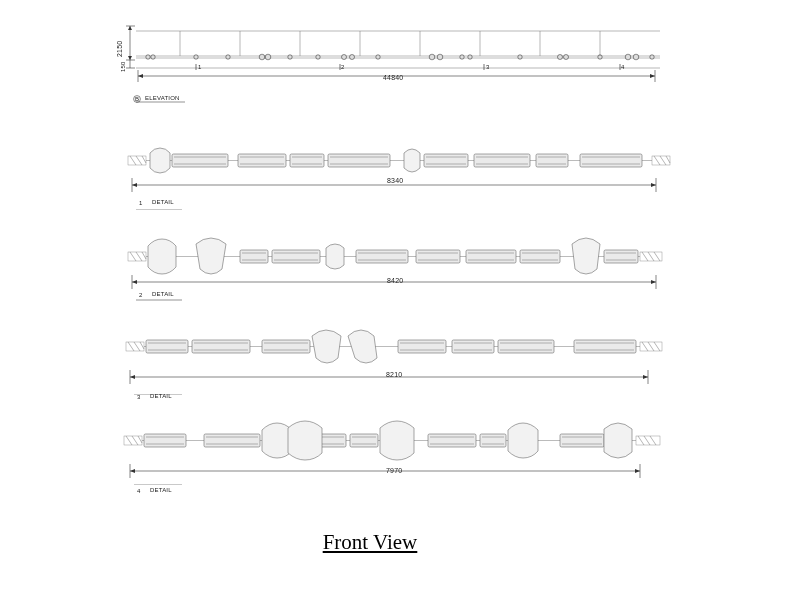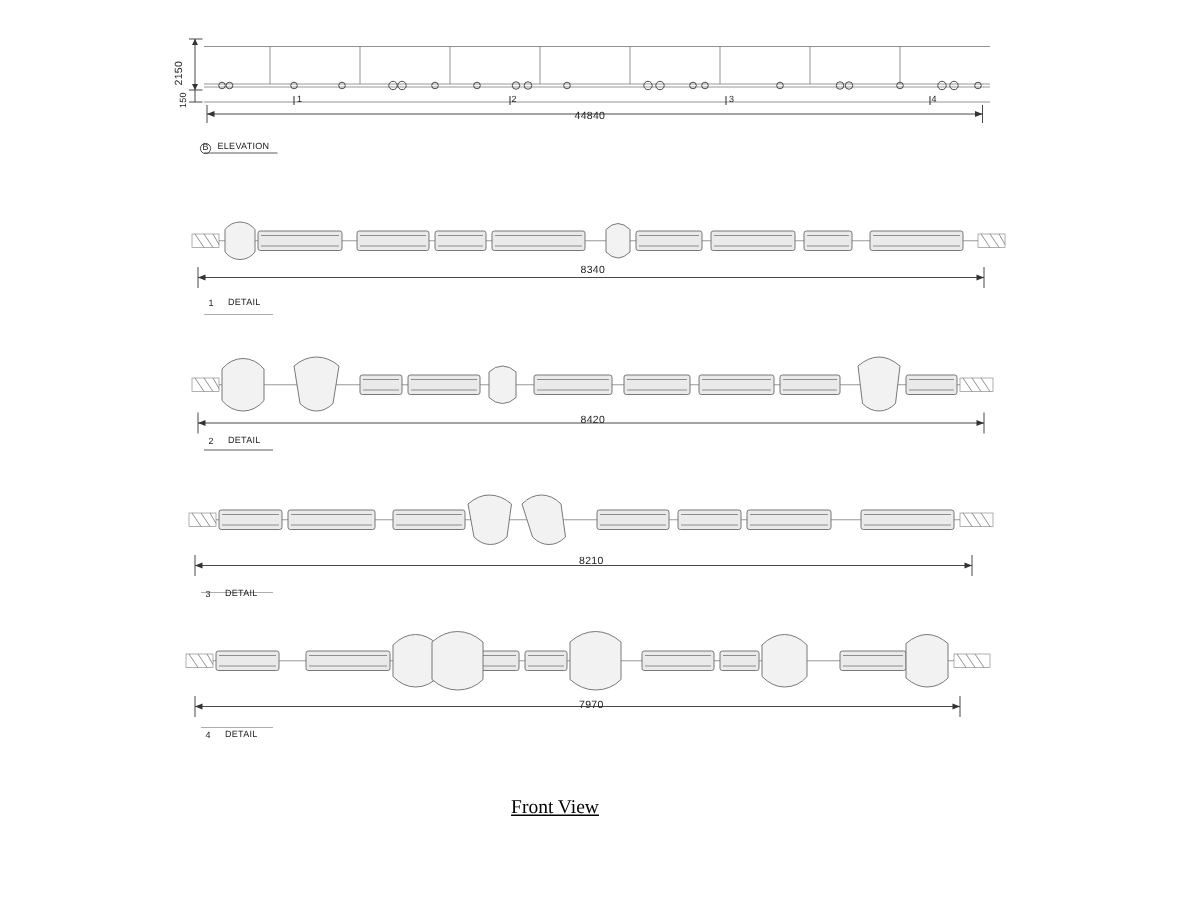--- a/index.html
+++ b/index.html
@@ -31,21 +31,21 @@
   .vert {
     transform-origin: 0 0;
     transform: rotate(-90deg);
   }
   .title {
     position: absolute;
     left: 0;
     top: 530px;
     width: 740px;
     text-align: center;
-    font-size: 13px;
+    font-size: 21px;
     color: #000;
     text-decoration: underline;
     font-family: "Liberation Serif", serif;
   }
   svg { display: block; }
   .ln { stroke: #4a4a4a; stroke-width: 0.6; fill: none; }
   .ln-thin { stroke: #6d6d6d; stroke-width: 0.5; fill: none; }
   .ln-dim { stroke: #333; stroke-width: 0.6; fill: none; }
   .body-fill { fill: #f2f2f2; stroke: #6a6a6a; stroke-width: 0.6; }
   .body-fill2 { fill: #eaeaea; stroke: #6a6a6a; stroke-width: 0.6; }

